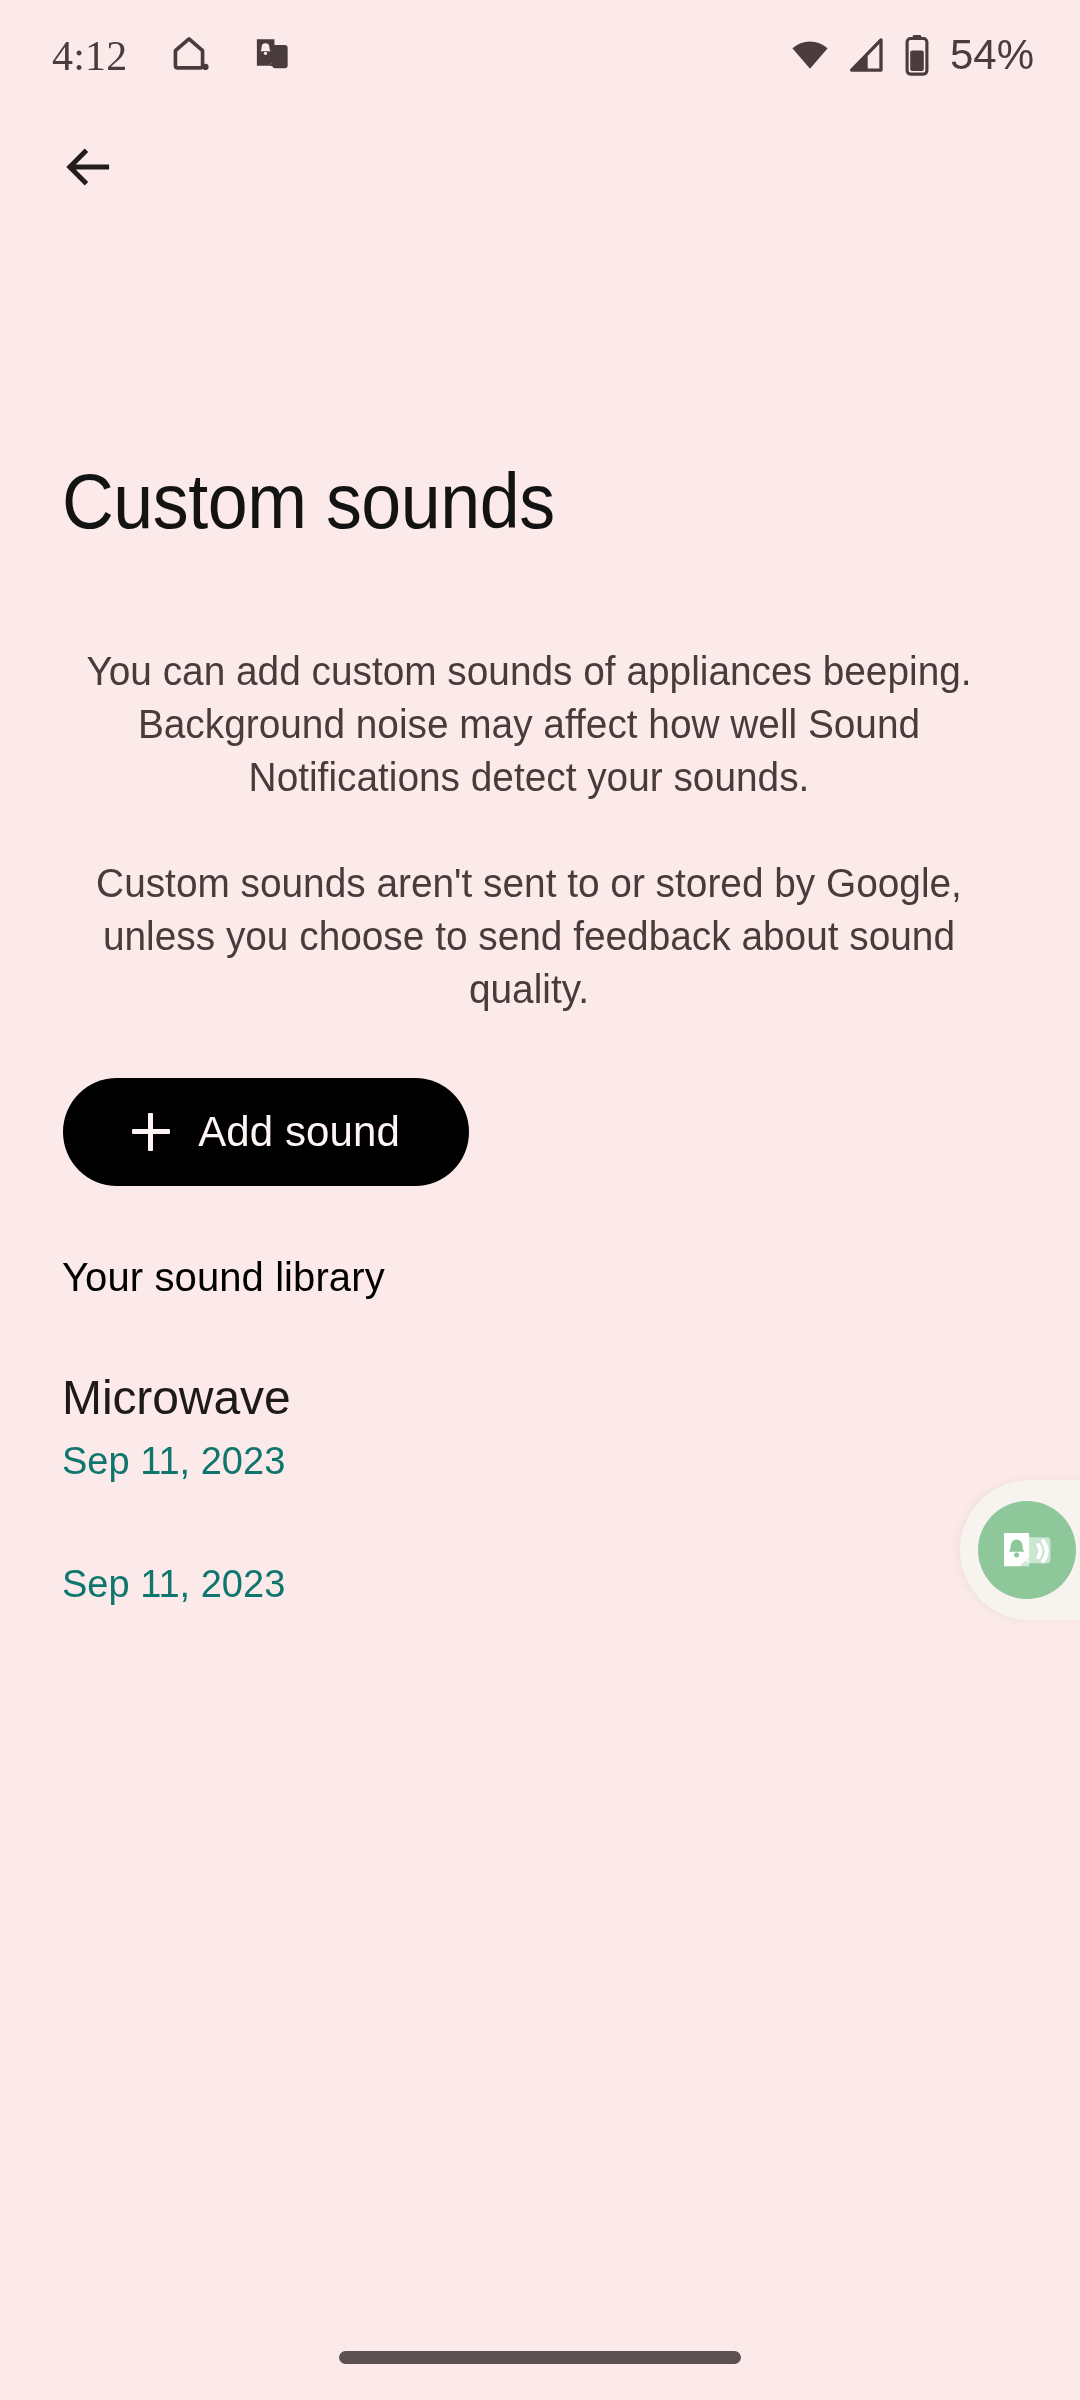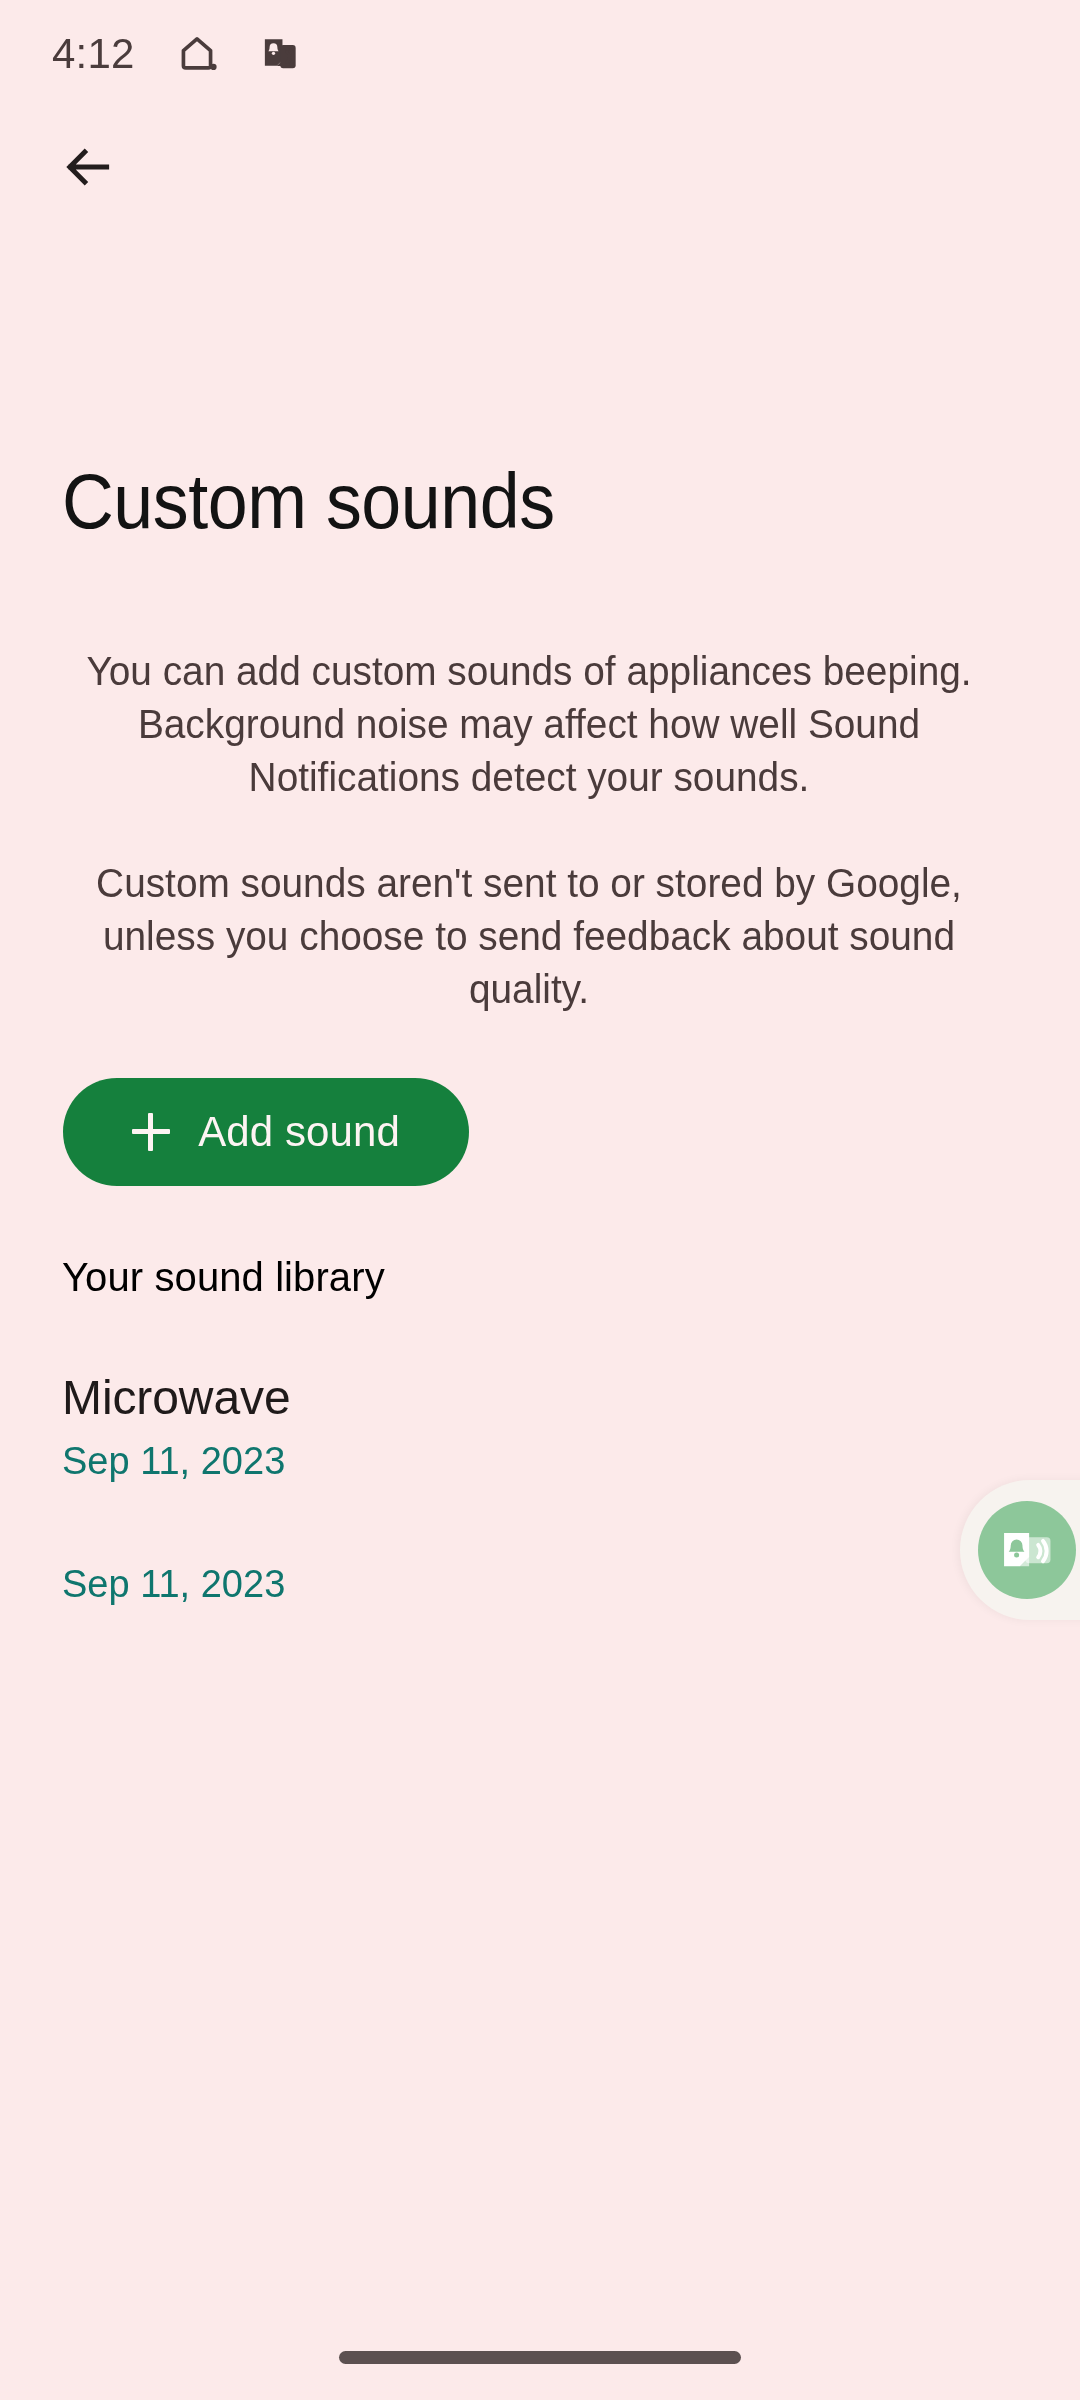--- a/index.html
+++ b/index.html
@@ -23,22 +23,23 @@
     top: 0; left: 0;
     width: 1080px;
     height: 110px;
     display: flex;
     align-items: center;
     justify-content: space-between;
     padding: 0 46px 0 52px;
   }
   .status-left {
     display: flex;
-    align-items: flex-start;
+    align-items: flex-end;
     gap: 40px;
+    font-family: Liberation Serif, serif;
   }
   .status-time {
     font-size: 42px;
     color: #4a3c3c;
     letter-spacing: 0.2px;
     font-weight: 400;
     line-height: 1;
   }
   .status-icon { display: flex; align-items: center; }
   .status-right {
@@ -104,21 +105,21 @@
     transform-origin: left top;
   }
   .desc-p + .desc-p { margin-top: 53px; }
 
   
   .add-sound-btn {
     position: absolute;
     top: 1078px; left: 63px;
     height: 108px;
     min-width: 406px;
-    background: #15803d;
+    background: #000000;
     border: none;
     border-radius: 54px;
     display: inline-flex;
     align-items: center;
     justify-content: center;
     gap: 28px;
     padding: 0 56px;
     cursor: pointer;
   }
   .plus-icon {
@@ -242,20 +243,41 @@
         <path d="M3.2 3.4h9.6v11.4l-3.1 3.1H3.2V3.4Z" fill="#4a3c3c"></path>
         <path d="M9.7 18 12.8 14.8v3.2H9.7Z" fill="#4a3c3c"></path>
         <rect x="11.6" y="6.6" width="8.4" height="12.6" rx="1.6" fill="#4a3c3c"></rect>
         <path d="M7.9 5.6a2.1 2.1 0 0 0-2.1 2.1c0 1.6-.7 2.3-.7 2.3h5.6s-.7-.7-.7-2.3A2.1 2.1 0 0 0 7.9 5.6Z" fill="#fceaea"></path>
         <circle cx="7.9" cy="11.1" r=".9" fill="#fceaea"></circle>
         <path d="M15.3 10.3a4.1 4.1 0 0 1 0 5.6M17 8.8a6.4 6.4 0 0 1 0 8.6" fill="none" stroke="#4a3c3c" stroke-width="1.6" stroke-linecap="round"></path>
       </svg>
     </span>
   </div>
 
+  <div class="status-right">
+    <span class="status-icon">
+      <svg width="44" height="44" viewBox="0 0 24 24">
+        <path d="M12 19.5 2.4 8.3A14.3 14.3 0 0 1 21.6 8.3L12 19.5Z" fill="#4a3c3c"></path>
+      </svg>
+    </span>
+    <span class="status-icon">
+      <svg width="42" height="42" viewBox="0 0 24 24">
+        <path d="M20 3.4v17.2H3.2L20 3.4Z" fill="none" stroke="#4a3c3c" stroke-width="1.9" stroke-linejoin="round"></path>
+        <path d="M12.4 11.2v9.4H3.2l9.2-9.4Z" fill="#4a3c3c"></path>
+      </svg>
+    </span>
+    <span class="status-icon">
+      <svg width="30" height="44" viewBox="0 0 14 24">
+        <rect x="4.7" y="1.1" width="4.6" height="2.1" rx=".7" fill="#4a3c3c"></rect>
+        <rect x="1.6" y="3" width="10.8" height="19.4" rx="1.9" fill="none" stroke="#4a3c3c" stroke-width="1.7"></rect>
+        <rect x="3.3" y="9.6" width="7.4" height="11.1" rx="1" fill="#4a3c3c"></rect>
+      </svg>
+    </span>
+    <span class="battery-pct">54%</span>
+  </div>
 </div>
 
 <div class="back-bar">
   <button class="back-btn" aria-label="Back">
     <span>
       <svg width="56" height="56" viewBox="0 0 24 24">
         <path d="M20 12H4.6M10.6 5.6 4.2 12l6.4 6.4" fill="none" stroke="#231d1d" stroke-width="2.1" stroke-linecap="square" stroke-linejoin="miter"></path>
       </svg>
     </span>
   </button>

